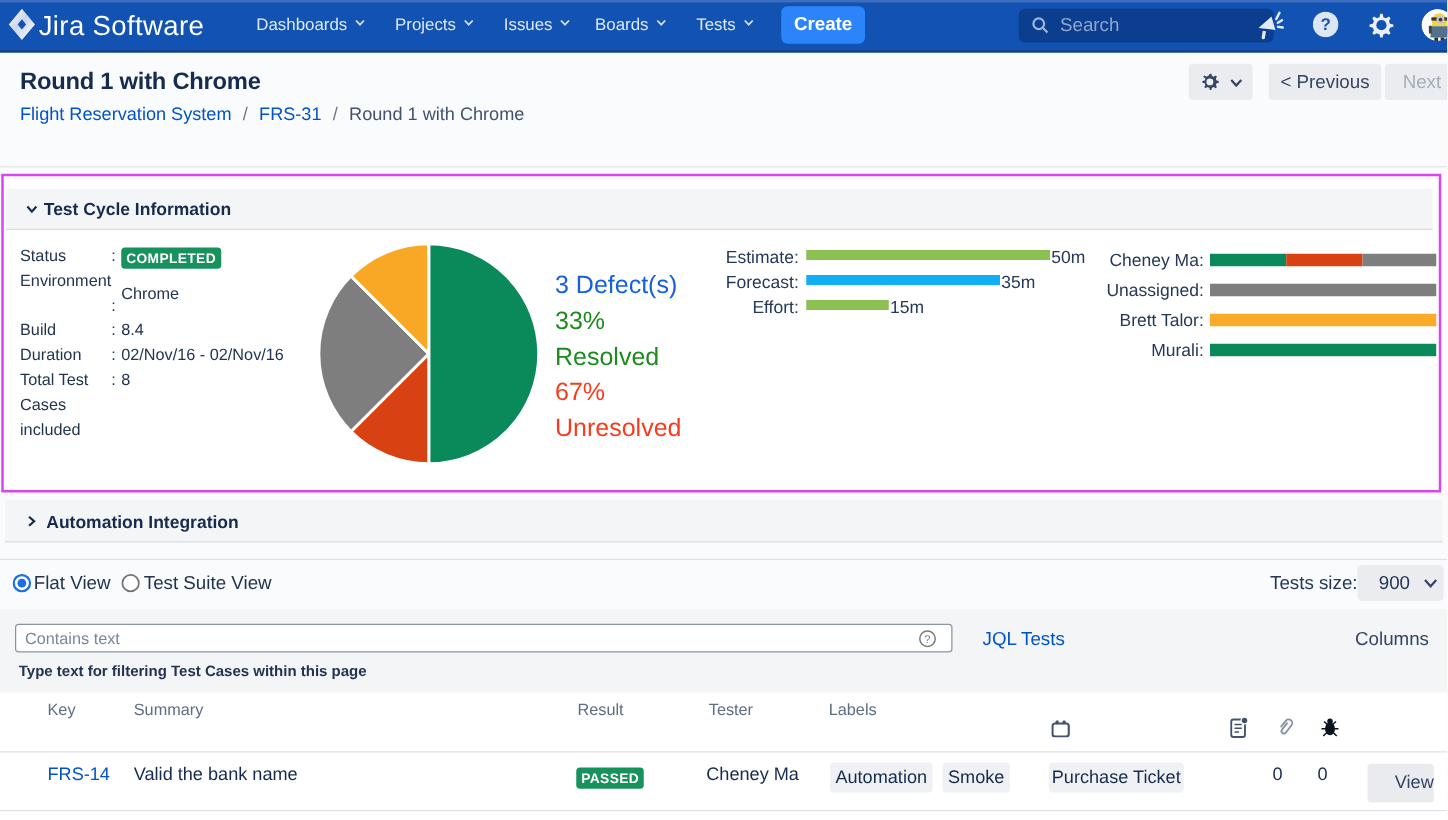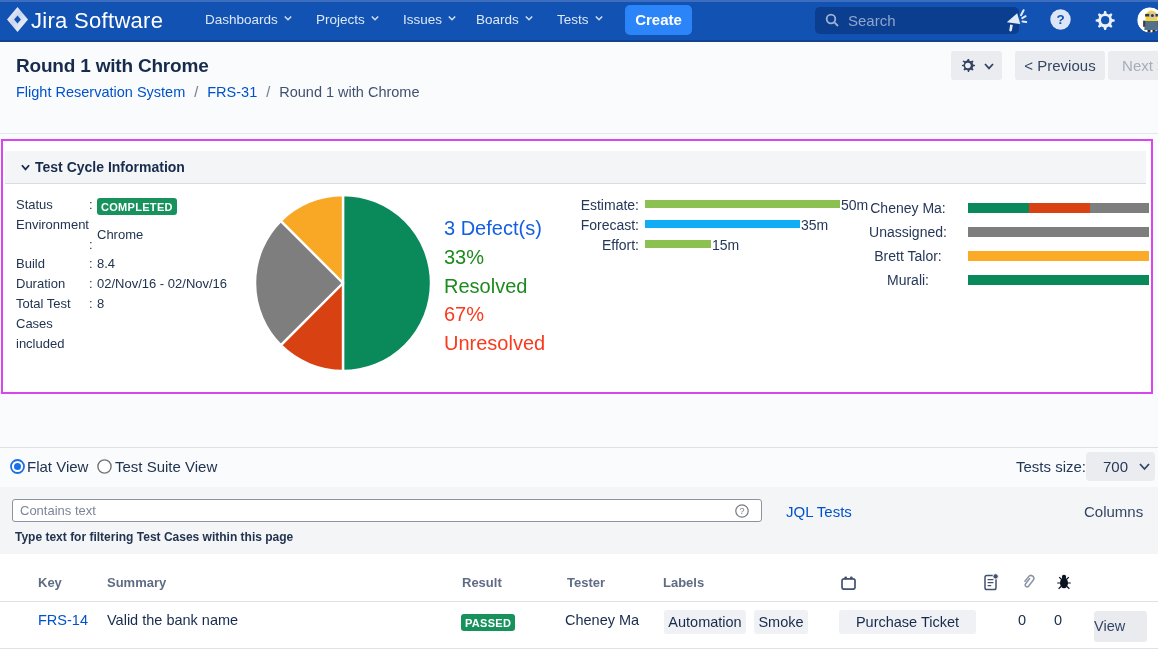--- a/index.html
+++ b/index.html
@@ -29,46 +29,46 @@
   .infoLbl{position:absolute;left:13px;font-size:13px;color:#22344F;}
   .infoCol{position:absolute;left:86px;font-size:13px;color:#22344F;}
   .infoVal{position:absolute;left:94px;font-size:13px;color:#22344F;}
   .badge{display:inline-block;background:#18925D;color:#fff;font-weight:700;font-size:11px;letter-spacing:0.3px;border-radius:3px;padding:3px 4px 2px;}
   #defectTxt{position:absolute;left:441px;top:73px;font-size:20px;line-height:28.8px;}
   
   .ebarLbl{position:absolute;width:86px;text-align:right;font-size:14px;color:#253858;}
   .ebar{position:absolute;left:642px;height:8px;}
   .ebarVal{position:absolute;font-size:14px;color:#253858;}
   
-  .pbarLbl{position:absolute;width:110px;text-align:center;font-size:14px;color:#253858;}
+  .pbarLbl{position:absolute;width:110px;text-align:right;font-size:14px;color:#253858;}
   .pbar{position:absolute;left:965px;width:181px;height:10px;}
   
   #autoBar{position:absolute;left:4px;top:400px;width:1150px;height:33px;background:#F4F5F7;border-bottom:1px solid #D9DDE3;}
   #autoBar .t{position:absolute;left:33px;top:9px;font-size:14px;font-weight:700;color:#172B4D;}
   #divider1{position:absolute;left:0;top:447px;width:1158px;height:1px;background:#DFE1E6;}
   
   .radlbl{position:absolute;top:458px;font-size:15px;color:#22344F;}
   
   #pageSizeLbl{position:absolute;top:458px;left:1016px;font-size:15px;color:#253858;}
   #pageSizeSel{position:absolute;left:1086px;top:452px;width:69px;height:29px;background:#EBECF0;border-radius:4px;}
   #pageSizeSel span{position:absolute;left:17px;top:0;line-height:29px;font-size:15px;color:#253858;}
   
   #filterBand{position:absolute;left:0;top:487px;width:1158px;height:67px;background:#F4F5F7;padding-left:40px;}
   #searchInput{position:absolute;left:12px;top:12px;width:748px;height:21px;background:#fff;border:1px solid #8C94A1;border-radius:3px;}
   #searchInput .ph{position:absolute;left:7px;top:0;line-height:21px;font-size:13px;color:#7A869A;}
   #jql{position:absolute;left:786px;top:16px;font-size:15px;color:#0052CC;}
   #colsLbl{position:absolute;left:1084px;top:16px;font-size:15px;color:#344563;}
   #hint{position:absolute;left:15px;top:43px;font-size:12px;font-weight:700;color:#22344F;}
   
-  .th{position:absolute;top:575px;font-size:13px;font-weight:700;color:#5E6C84;}
+  .th{position:absolute;top:560px;font-size:13px;font-weight:400;color:#5E6C84;}
   #thBorder{position:absolute;left:0;top:601px;width:1158px;height:1px;background:#DFE1E6;}
   #rowBorder{position:absolute;left:0;top:648px;width:1158px;height:1px;background:#DFE1E6;}
   .td{position:absolute;top:612px;font-size:14.5px;color:#172B4D;}
   .chip{position:absolute;top:610px;height:24px;background:#F0F1F4;border-radius:3px;font-size:14.5px;color:#172B4D;text-align:center;line-height:24px;}
-  #viewBtn{position:absolute;left:1094px;top:611px;width:53px;height:31px;background:#E9EBEF;border-radius:3px;text-align:left;line-height:31px;font-size:14.5px;color:#344563;}
+  #viewBtn{position:absolute;left:1094px;top:611px;width:53px;height:31px;background:#E9EBEF;border-radius:3px;text-align:right;line-height:31px;font-size:14.5px;color:#344563;}
 </style>
 </head>
 <body>
 <div id="page">
 
   <div id="nav">
     <div class="topline"></div>
     <svg class="abs" style="left:7px;top:7px" width="21" height="25" viewBox="0 0 21 25">
       <defs>
           <linearGradient id="lg1" x1="0" y1="0" x2="1" y2="1">
@@ -225,34 +225,40 @@
       <div class="abs" style="left:122px;top:0;width:59px;height:10px;background:#7E7E7E"></div>
     </div>
     <div class="pbarLbl" style="left:850px;top:83px">Unassigned:</div>
     <div class="pbar" style="top:85.5px;background:#7E7E7E"></div>
     <div class="pbarLbl" style="left:850px;top:107px">Brett Talor:</div>
     <div class="pbar" style="top:109.5px;background:#FBAB28"></div>
     <div class="pbarLbl" style="left:850px;top:131px">Murali:</div>
     <div class="pbar" style="top:133.5px;background:#0A8A5A"></div>
   </div>
 
+  <div id="autoBar">
+    <svg class="abs" style="left:17px;top:12px" width="9" height="10" viewBox="0 0 10 10">
+        <path d="M2.5 1 L7 5 L2.5 9" stroke="#172B4D" stroke-width="2" fill="none"></path>
+      </svg>
+    <div class="t">Automation Integration</div>
+  </div>
   <div id="divider1"></div>
 
   <svg class="abs" style="left:10px;top:459px" width="15" height="15" viewBox="0 0 15 15">
     <circle cx="7.5" cy="7.5" r="6.5" fill="#fff" stroke="#1A6FE8" stroke-width="1.8"></circle>
     <circle cx="7.5" cy="7.5" r="3.5" fill="#1A6FE8"></circle>
   </svg>
   <div class="radlbl" style="left:27px">Flat View</div>
   <svg class="abs" style="left:97px;top:459px" width="15" height="15" viewBox="0 0 15 15">
     <circle cx="7.5" cy="7.5" r="6.6" fill="#fff" stroke="#737373" stroke-width="1.4"></circle>
   </svg>
   <div class="radlbl" style="left:115px">Test Suite View</div>
   <div id="pageSizeLbl">Tests size:</div>
   <div id="pageSizeSel">
-      <span>700</span>
+      <span>900</span>
     <svg class="abs" style="left:53px;top:11px" width="11" height="8" viewBox="0 0 11 8">
         <path d="M1 1 L5.5 6 L10 1" stroke="#344563" stroke-width="1.8" fill="none"></path>
       </svg>
   </div>
 
   <div id="filterBand">
     <div id="searchInput">
         <span class="ph">Contains text</span>
       <svg class="abs" style="left:722px;top:4px" width="14" height="14" viewBox="0 0 14 14">
         <circle cx="7" cy="7" r="6.2" fill="none" stroke="#777B82" stroke-width="1.2"></circle>
@@ -295,19 +301,19 @@
     <path d="M3.2 4.2 l2.5 2.2 M12.8 4.2 l-2.5 2.2 M1.2 10 h3 M14.8 10 h-3 M2.6 15.8 l2.7-2.6 M13.4 15.8 l-2.7-2.6" stroke="#0B1220" stroke-width="1.2" fill="none"></path>
   </svg>
   <div id="thBorder"></div>
 
   <div class="td" style="left:38px;color:#0052CC">FRS-14</div>
   <div class="td" style="left:107px">Valid the bank name</div>
   <div class="abs" style="left:461px;top:613px"><span class="badge">PASSED</span></div>
   <div class="td" style="left:565px">Cheney Ma</div>
   <div class="chip" style="left:664px;width:82px">Automation</div>
   <div class="chip" style="left:754px;width:54px">Smoke</div>
-  <div class="chip" style="left:839px;width:137px">Purchase Ticket</div>
+  <div class="chip" style="left:839px;width:108px">Purchase Ticket</div>
   <div class="td" style="left:1018px">0</div>
   <div class="td" style="left:1054px">0</div>
   <div id="viewBtn">View</div>
   <div id="rowBorder"></div>
 
 </div>
 
 </body></html>

